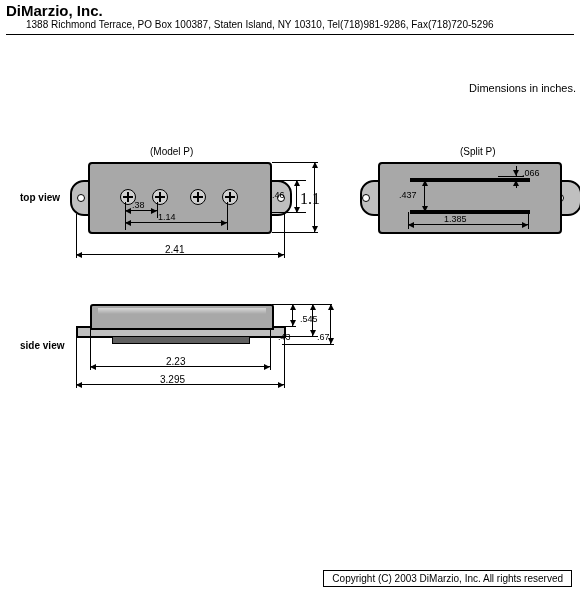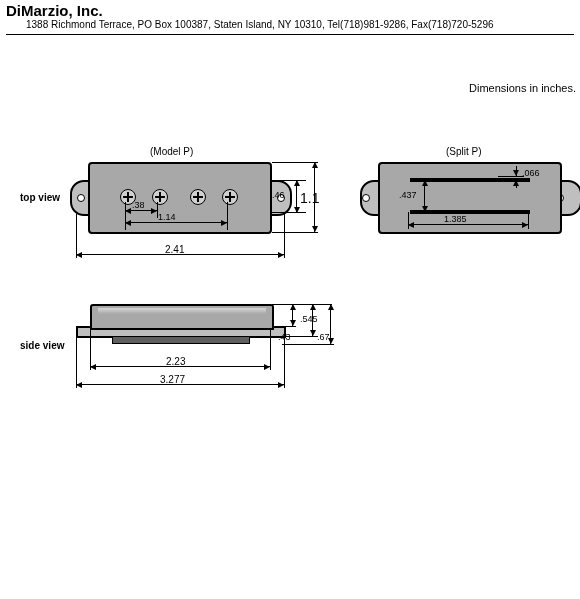--- a/index.html
+++ b/index.html
@@ -225,21 +225,21 @@
 
   <div class="hdr">
     <div class="company">DiMarzio, Inc.</div>
     <div class="addr">1388 Richmond Terrace, PO Box 100387, Staten Island, NY 10310, Tel(718)981-9286, Fax(718)720-5296</div>
   </div>
   <div class="hdr-rule"></div>
 
   <div class="subtitle">Dimensions in inches.</div>
 
   <div class="label" style="left:150px; top:146px;">(Model P)</div>
-  <div class="label" style="left:446px; top:146px;">(Split P)</div>
+  <div class="label" style="left:460px; top:146px;">(Split P)</div>
   <div class="label b" style="left:20px; top:192px;">top view</div>
   <div class="label b" style="left:20px; top:340px;">side view</div>
 
   <div class="tv-tab-l">
       <div class="tv-hole"></div>
     </div>
   <div class="tv-tab-r">
       <div class="tv-hole"></div>
     </div>
   <div class="tv-body">
@@ -266,21 +266,21 @@
   <div class="label" style="left:165px; top:244px; font-size:10px;">2.41</div>
 
   <div class="ext" style="left:272px; top:180px; width:34px; height:1px;"></div>
   <div class="ext" style="left:272px; top:212px; width:34px; height:1px;"></div>
   <div class="vline" style="left:296px; top:180px; height:33px;"></div>
   <div class="label" style="left:272px; top:190px; font-size:9px;">.46</div>
 
   <div class="ext" style="left:272px; top:162px; width:46px; height:1px;"></div>
   <div class="ext" style="left:272px; top:232px; width:46px; height:1px;"></div>
   <div class="vline" style="left:314px; top:162px; height:70px;"></div>
-  <div class="label" style="left:300px; top:190px; font-size:14px;">1.1</div>
+  <div class="label" style="left:300px; top:190px; font-size:16px;font-family:Liberation Serif, serif;">1.1</div>
 
   <div class="sp-tab-l">
       <div class="tv-hole"></div>
     </div>
   <div class="sp-tab-r">
       <div class="tv-hole"></div>
     </div>
   <div class="sp-body">
     <div class="bar" style="left:30px; top:14px; width:120px;"></div>
     <div class="bar" style="left:30px; top:46px; width:120px;"></div>
@@ -321,16 +321,17 @@
   <div class="label" style="left:317px; top:332px; font-size:9px;">.67</div>
 
   <div class="ext" style="left:90px; top:330px; width:1px; height:40px;"></div>
   <div class="ext" style="left:270px; top:330px; width:1px; height:40px;"></div>
   <div class="hline" style="left:90px; top:366px; width:180px;"></div>
   <div class="label" style="left:166px; top:356px; font-size:10px;">2.23</div>
 
   <div class="ext" style="left:76px; top:338px; width:1px; height:50px;"></div>
   <div class="ext" style="left:284px; top:338px; width:1px; height:50px;"></div>
   <div class="hline" style="left:76px; top:384px; width:208px;"></div>
-  <div class="label" style="left:160px; top:374px; font-size:10px;">3.277</div>
-
+  <div class="label" style="left:160px; top:374px; font-size:10px;">3.295</div>
+
+  <div class="footer-box">Copyright (C) 2003 DiMarzio, Inc. All rights reserved</div>
 
 </div>
 
 </body></html>

